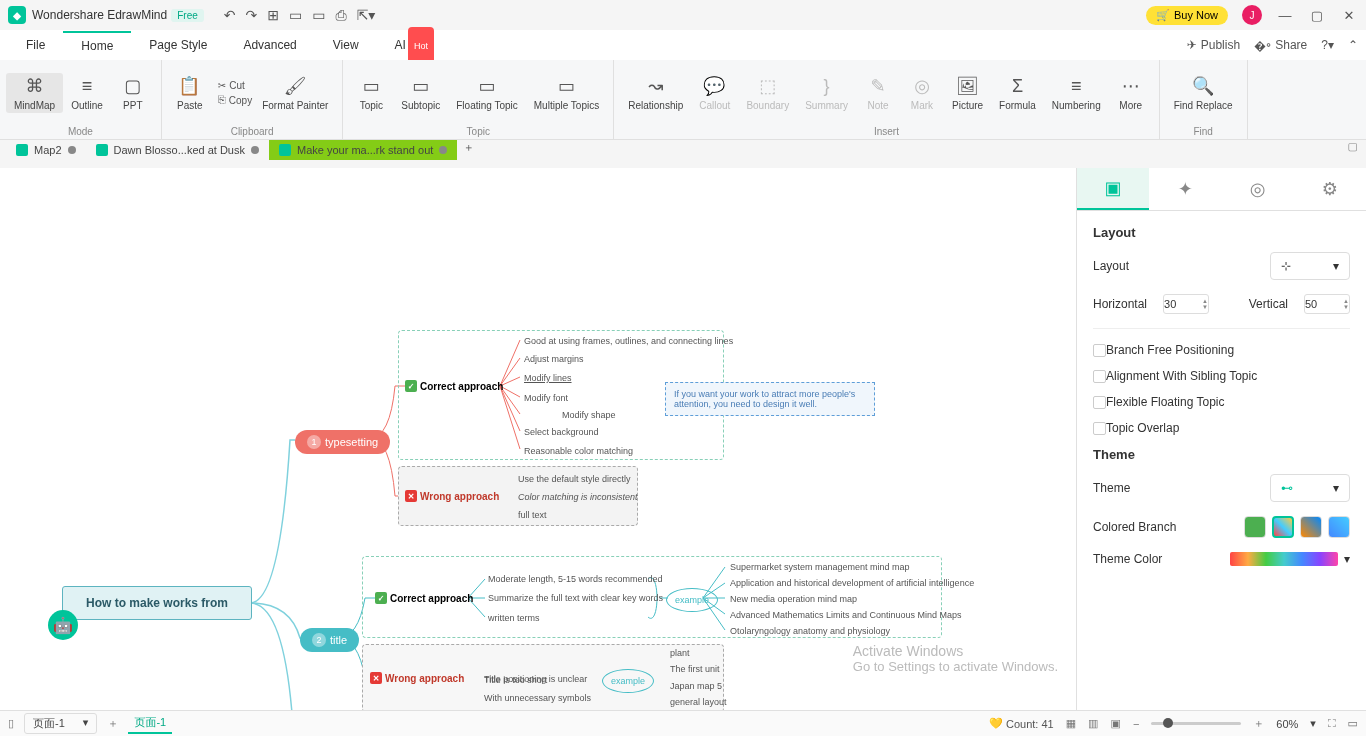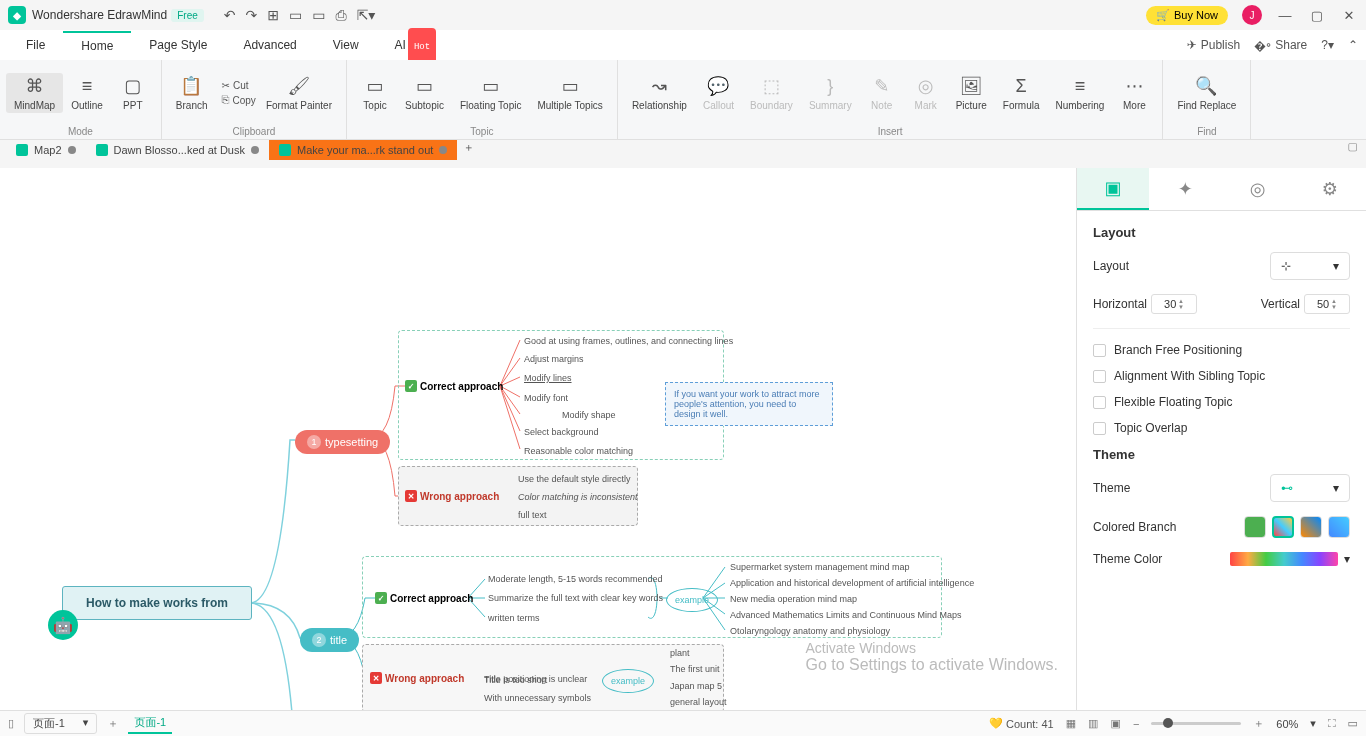--- a/index.html
+++ b/index.html
@@ -14,21 +14,21 @@
 .qat-btn { cursor: pointer; font-size: 14px; }
 .titlebar-right { margin-left: auto; display: flex; align-items: center; gap: 14px; }
 .buy-now { background: #ffe136; padding: 3px 10px; border-radius: 12px; font-size: 11px; cursor: pointer; display: flex; align-items: center; gap: 4px; }
 .avatar { width: 20px; height: 20px; border-radius: 50%; background: #e91e63; color: #fff; display: flex; align-items: center; justify-content: center; font-size: 10px; }
 .win-btn { cursor: pointer; color: #555; font-size: 13px; width: 18px; text-align: center; }
 
 
 .menubar { height: 30px; display: flex; align-items: center; padding: 0 8px; font-size: 12px; }
 .menu-item { padding: 6px 18px; cursor: pointer; color: #333; }
 .menu-item.active { background: #fff; border-top: 2px solid #00c49a; font-weight: 500; }
-.ai-badge { background: #ff4d4f; color: #fff; padding: 14px 6px; border-radius: 4px; font-size: 9px; margin-left: 2px; font-family: Liberation Mono, monospace; }
+.ai-badge { background: #ff4d4f; color: #fff; padding: 14px 6px; border-radius: 4px; font-size: 9px; margin-left: 2px; }
 .menubar-right { margin-left: auto; display: flex; gap: 14px; color: #555; align-items: center; }
 .pub-btn { cursor: pointer; display: flex; align-items: center; gap: 4px; }
 
 
 .ribbon { height: 80px; background: #f6f7f8; border-bottom: 1px solid #e0e0e0; display: flex; }
 .ribbon-group { border-right: 1px solid #e0e0e0; display: flex; flex-direction: column; }
 .ribbon-row { display: flex; padding: 4px 6px; flex: 1; align-items: center; }
 .ribbon-label { font-size: 10px; color: #888; text-align: center; padding-bottom: 2px; }
 .ribbon-btn { display: flex; flex-direction: column; align-items: center; justify-content: center; padding: 2px 8px; cursor: pointer; font-size: 10px; color: #444; min-width: 44px; }
 .ribbon-btn.big { min-width: 54px; }
@@ -37,72 +37,72 @@
 .ribbon-btn.disabled { color: #bbb; }
 .ribbon-btn.disabled .icn { color: #bbb; }
 .paste-col { display: flex; flex-direction: column; gap: 1px; font-size: 10px; color: #555; margin-left: 4px; }
 .paste-col div { cursor: pointer; padding: 1px 2px; display: flex; align-items: center; gap: 3px; }
 
 
 .doctabs { height: 28px; background: #f5f5f5; display: flex; align-items: flex-start; padding-left: 6px; font-size: 11px; }
 .doctab { display: flex; align-items: center; gap: 6px; padding: 4px 10px; cursor: pointer; color: #444; }
 .doctab .dot { width: 8px; height: 8px; border-radius: 50%; background: #888; }
 .doctab .micon { width: 12px; height: 12px; background: #00c49a; border-radius: 2px; }
-.doctab.active { background: #f97316; }
+.doctab.active { background: #84cc16; }
 .addtab { margin-left: 6px; cursor: pointer; color: #555; }
 .doctabs-right { margin-left: auto; padding-right: 8px; color: #888; cursor: pointer; }
 
 
 .main { flex: 1; display: flex; overflow: hidden; }
 .canvas { flex: 1; position: relative; background: #fff; overflow: hidden; }
 
 
 .root-node { position: absolute; left: 62px; top: 418px; width: 190px; height: 34px; background: #e0f2f4; border: 1px solid #5db4c0; border-radius: 3px; display: flex; align-items: center; justify-content: center; font-size: 12px; color: #2b5a67; font-weight: bold; }
 .pill { position: absolute; border-radius: 14px; padding: 5px 12px; font-size: 11px; color: #fff; display: flex; align-items: center; gap: 4px; }
 .pill.red { background: #ef7168; }
 .pill.teal { background: #46bdc6; }
 .pill .num { background: rgba(255,255,255,0.4); width: 14px; height: 14px; border-radius: 50%; display: flex; align-items: center; justify-content: center; font-size: 9px; }
 .approach { position: absolute; font-size: 10px; font-weight: bold; display: flex; align-items: center; gap: 3px; }
 .approach .chk { width: 12px; height: 12px; border-radius: 2px; display: flex; align-items: center; justify-content: center; color: #fff; font-size: 8px; }
 .approach .chk.ok { background: #4caf50; }
 .approach .chk.no { background: #e53935; }
 .leaf { position: absolute; font-size: 9px; color: #555; }
 .leaf.italic { font-style: italic; }
 .example-node { position: absolute; border: 1px solid #46bdc6; border-radius: 50%; padding: 6px 8px; font-size: 9px; color: #46bdc6; }
-.callout { position: absolute; border: 1px dashed #5e9ed8; background: #f0f6fc; padding: 6px 8px; font-size: 9px; color: #4a7db5; width: 168px; }
+.callout { position: absolute; border: 1px dashed #5e9ed8; background: #f0f6fc; padding: 6px 8px; font-size: 9px; color: #4a7db5; width: 210px; }
 .dashbox { position: absolute; border: 1px dashed; border-radius: 4px; pointer-events: none; }
 
 svg.connector { position: absolute; top: 0; left: 0; pointer-events: none; }
 
 
 .sidepanel { width: 290px; border-left: 1px solid #e0e0e0; display: flex; flex-direction: column; background: #fff; }
 .sp-tabs { display: flex; border-bottom: 1px solid #e0e0e0; }
 .sp-tab { flex: 1; height: 42px; display: flex; align-items: center; justify-content: center; cursor: pointer; font-size: 18px; color: #888; }
 .sp-tab.active { border-bottom: 2px solid #00c49a; color: #00c49a; background: #e8f7f2; }
 .sp-content { padding: 14px 16px; font-size: 12px; color: #333; overflow-y: auto; }
 .sp-section { font-weight: bold; font-size: 13px; margin-bottom: 12px; }
 .sp-row { display: flex; align-items: center; justify-content: space-between; margin-bottom: 14px; }
 .sp-select { border: 1px solid #ddd; border-radius: 4px; padding: 6px 10px; display: flex; align-items: center; gap: 8px; cursor: pointer; width: 80px; justify-content: space-between; font-size: 12px; }
 .reset-btn { border: 1px solid #ddd; border-radius: 4px; padding: 4px 14px; cursor: pointer; font-size: 11px; }
-.sp-spin { display: flex; align-items: center; gap: 4px; }
-.spin-input { border: 1px solid #ddd; border-radius: 3px; padding: 3px 12px; width: 46px; font-size: 11px; display: flex; align-items: center; justify-content: space-between; }
+.sp-spin { display: flex; align-items: center; gap: 16px; }
+.spin-input { border: 1px solid #ddd; border-radius: 3px; padding: 3px 0; width: 46px; font-size: 11px; display: flex; align-items: center; justify-content: space-between; }
 .spin-arrows { display: flex; flex-direction: column; font-size: 6px; color: #888; line-height: 6px; }
-.sp-check { display: flex; align-items: center; gap: 8px; margin-bottom: 12px; cursor: pointer; }
+.sp-check { display: flex; align-items: center; gap: 0; margin-bottom: 12px; cursor: pointer; }
 .sp-check .box { width: 13px; height: 13px; border: 1px solid #ccc; border-radius: 2px; }
 .color-grid { display: flex; gap: 6px; }
 .color-sw { width: 22px; height: 22px; border-radius: 4px; border: 1px solid #ddd; cursor: pointer; }
 .color-sw.sel { border: 2px solid #00c49a; }
 .theme-strip { height: 14px; flex: 1; background: linear-gradient(90deg,#f44,#fa4,#4c4,#4cc,#48f,#84f,#f4a); border-radius: 2px; }
 
 
 .chat-fab { position: absolute; left: 48px; bottom: 70px; width: 30px; height: 30px; border-radius: 50%; background: #00c49a; display: flex; align-items: center; justify-content: center; color: #fff; cursor: pointer; }
 
 
 .watermark { position: absolute; right: 18px; bottom: 36px; color: #bbb; font-size: 14px; pointer-events: none; }
-.watermark .sub { font-size: 16px; }
+.watermark .sub { font-size: 13px; }
 
 
 .statusbar { height: 26px; border-top: 1px solid #e0e0e0; display: flex; align-items: center; font-size: 11px; color: #444; background: #fafafa; padding: 0 8px; }
 .sb-left { display: flex; align-items: center; gap: 10px; }
 .page-sel { border: 1px solid #ddd; padding: 2px 8px; border-radius: 3px; cursor: pointer; display: flex; gap: 18px; }
 .page-tab { color: #00a985; border-bottom: 2px solid #00c49a; padding: 2px 6px; }
 .sb-right { margin-left: auto; display: flex; align-items: center; gap: 12px; }
 .count-badge { color: #555; display: flex; align-items: center; gap: 3px; }
 .zoom-slider { width: 90px; height: 3px; background: #ccc; border-radius: 2px; position: relative; }
 .zoom-slider .thumb { position: absolute; width: 10px; height: 10px; background: #555; border-radius: 50%; top: -4px; left: 12px; }
@@ -163,21 +163,21 @@
           <span class="icn">▢</span>
           <span>PPT</span>
         </div>
     </div>
     <div class="ribbon-label">Mode</div>
   </div>
   <div class="ribbon-group">
     <div class="ribbon-row">
       <div class="ribbon-btn">
           <span class="icn">📋</span>
-          <span>Branch</span>
+          <span>Paste</span>
         </div>
       <div class="paste-col">
         <div>✂ <span>Cut</span></div>
         <div>⎘ <span>Copy</span></div>
       </div>
       <div class="ribbon-btn">
           <span class="icn">🖌</span>
           <span>Format Painter</span>
         </div>
     </div>

